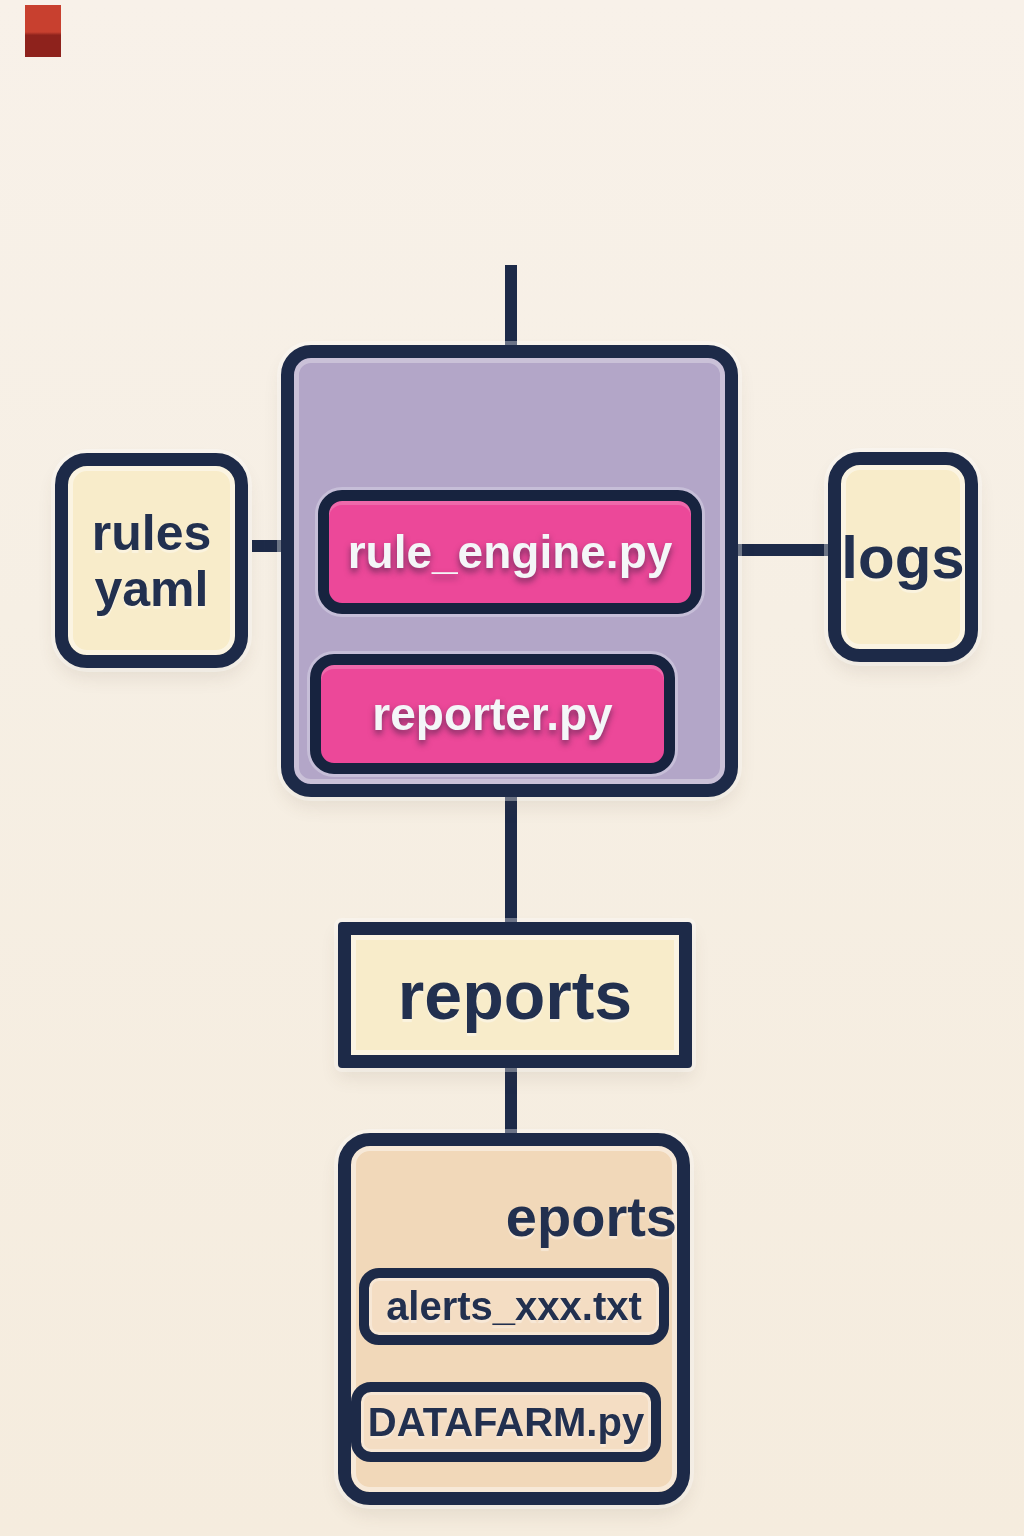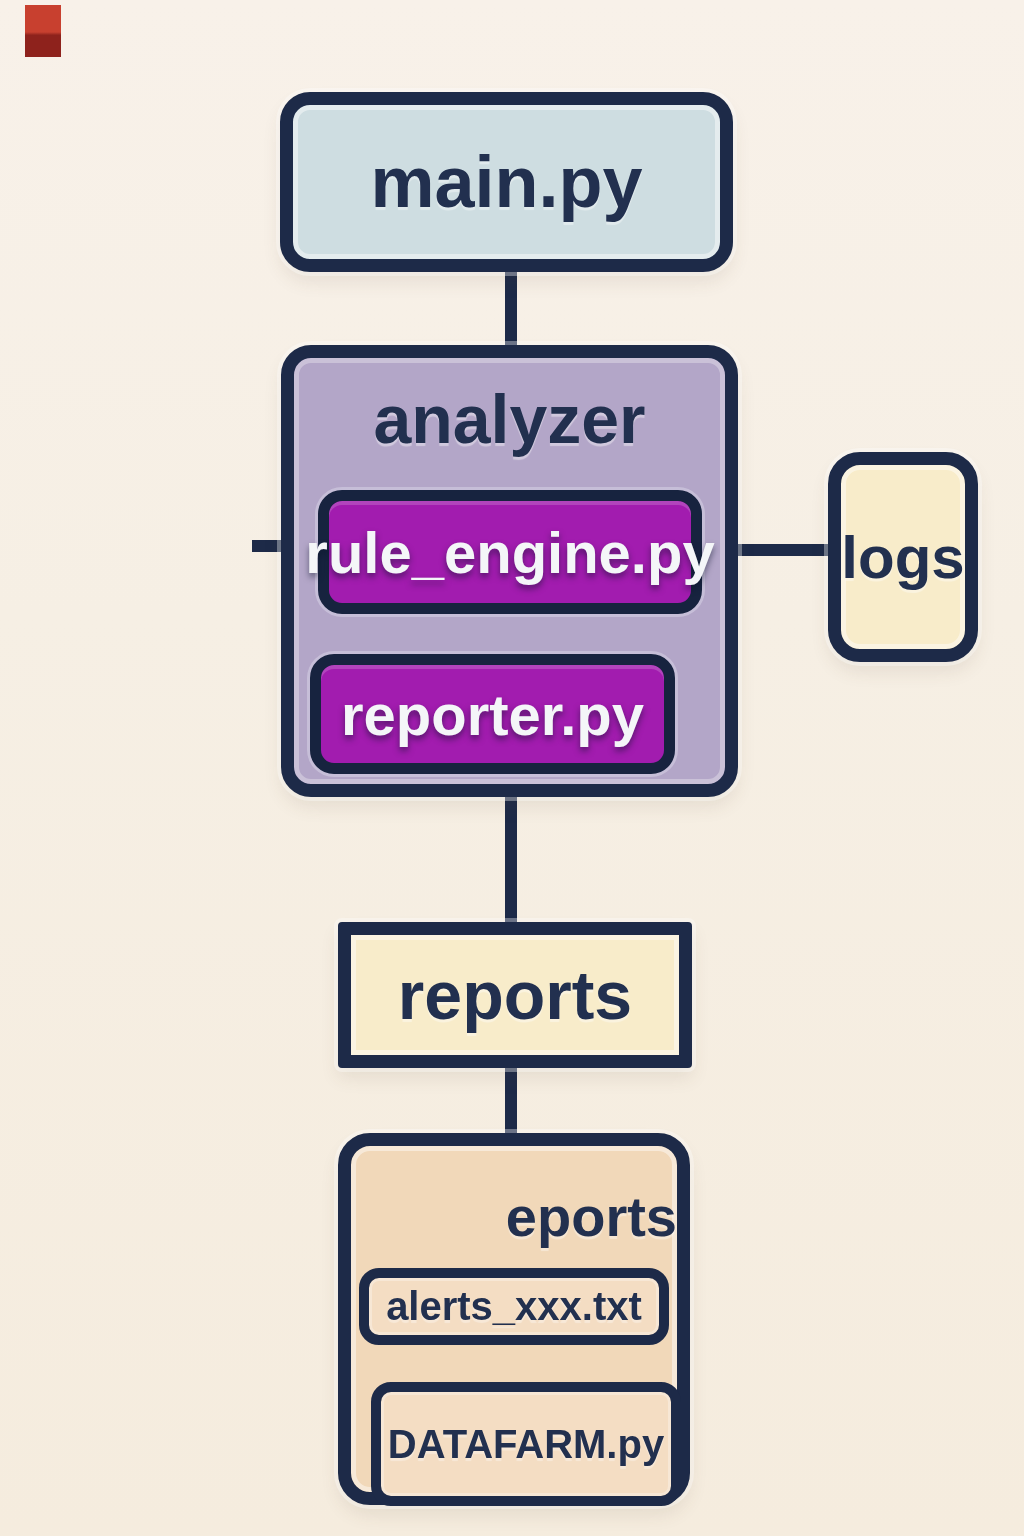--- a/index.html
+++ b/index.html
@@ -62,27 +62,27 @@
     position: absolute;
     left: 0; top: 22px; width: 100%;
     font-size: 68px;
     text-align: center;
   }
 
   .node-module {
     position: absolute;
     border: 11px solid #17233f;
     border-radius: 24px;
-    background: #a21caf;
+    background: #ec4899;
     color: #f4f6f8;
     font-weight: bold;
     display: flex;
     align-items: center;
     justify-content: center;
-    font-size: 58px;
+    font-size: 46px;
     box-shadow:
       inset 0 4px 0 rgba(255,255,255,0.18),
       0 0 0 3px rgba(235,235,245,0.35);
     text-shadow: 0 4px 6px rgba(10,20,40,0.50);
   }
   .module-rule-engine { left: 24px; top: 132px; width: 384px; height: 124px; }
   .module-reporter    { left: 16px; top: 276px; width: 365px; height: 120px; margin-top: 20px; }
 
   .node-rules {
     left: 55px; top: 453px; width: 193px; height: 215px;
@@ -127,21 +127,21 @@
     color: #22304f;
     font-weight: bold;
     display: flex;
     align-items: center;
     justify-content: center;
     font-size: 40px;
     box-shadow: inset 0 0 0 3px rgba(255,255,255,0.30);
     text-shadow: 0 3px 1px rgba(255,255,255,0.35);
   }
   .file-alerts   { left: 8px; top: 122px; width: 310px; height: 77px; }
-  .file-datafarm { left: 20px; top: 236px; width: 310px; height: 124px; }
+  .file-datafarm { left: 0; top: 236px; width: 310px; height: 80px; }
 
   
   .red-mark {
     position: absolute;
     left: 25px; top: 5px; width: 36px; height: 52px;
     background: linear-gradient(180deg, #c8402f 0%, #c8402f 52%, #8e221c 58%, #8e221c 100%);
     z-index: 3;
   }
 
   
@@ -157,34 +157,34 @@
 <div class="canvas">
 
   <span class="red-mark"></span>
 
   <div class="conn conn-main-analyzer"></div>
   <div class="conn conn-rules-analyzer"></div>
   <div class="conn conn-analyzer-logs"></div>
   <div class="conn conn-analyzer-reports"></div>
   <div class="conn conn-reports-eports"></div>
 
-  <div class="node node-main">
-    <span>main.py</span>
-  </div>
 
   <div class="node node-analyzer">
-    <div class="analyzer-title">analyzer</div>
     <div class="node-module module-rule-engine">
       <span>rule_engine.py</span>
     </div>
     <div class="node-module module-reporter">
       <span>reporter.py</span>
     </div>
   </div>
 
+  <div class="node node-rules">
+    <span>rules
+yaml</span>
+  </div>
 
   <div class="node node-logs">
     <span>logs</span>
   </div>
 
   <div class="node node-reports">
     <span>reports</span>
   </div>
 
   <div class="node node-eports">

